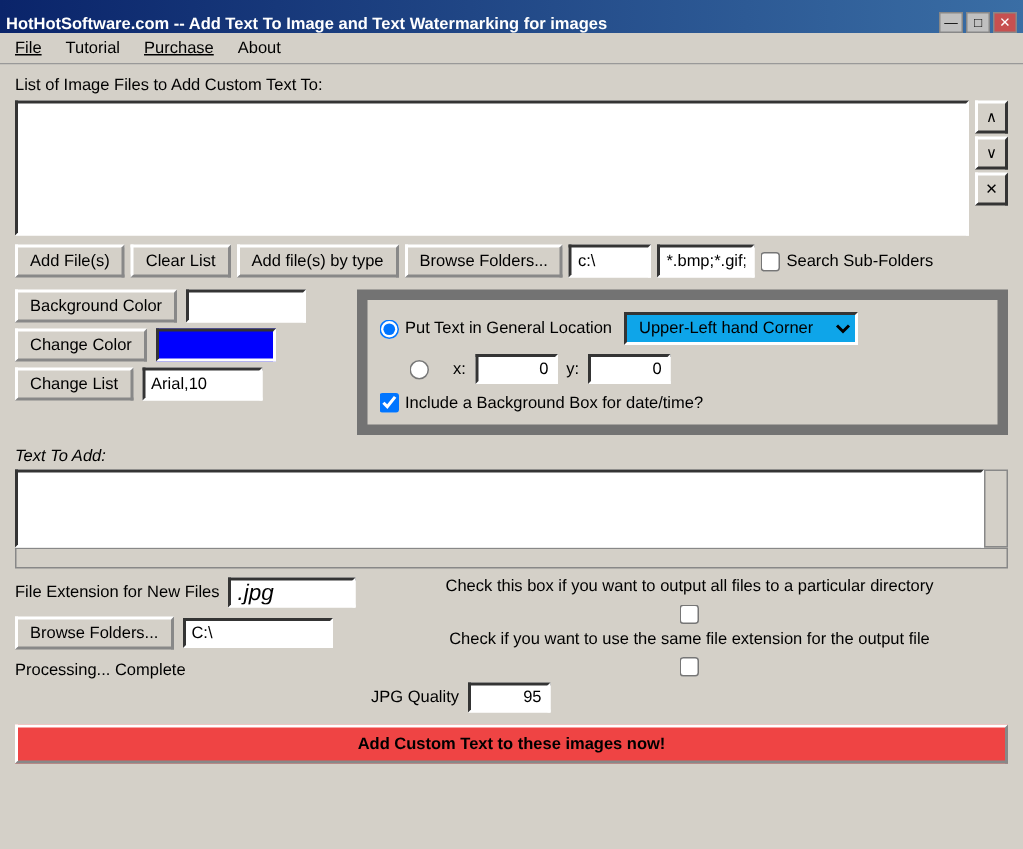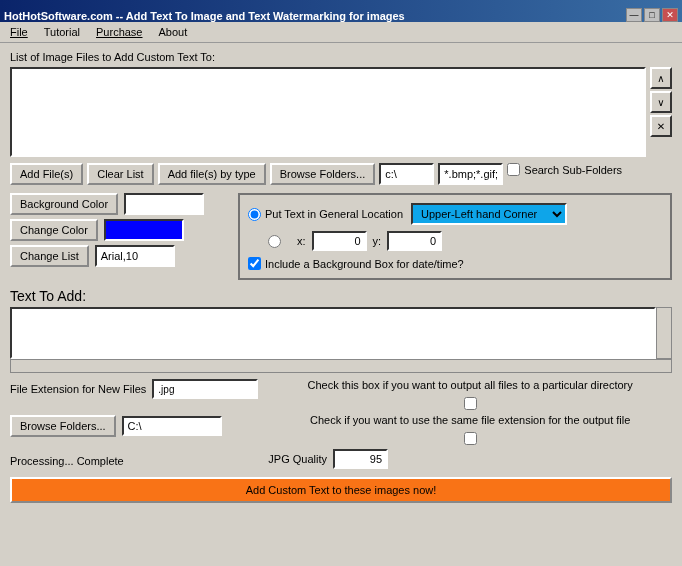--- a/index.html
+++ b/index.html
@@ -94,21 +94,21 @@
       border-color: #fff #888 #888 #fff;
       display: flex;
       align-items: center;
       justify-content: center;
       cursor: pointer;
       font-size: 10px;
     }
 
     .toolbar-row {
       display: flex;
-      align-items: flex-start;
+      align-items: center;
       gap: 4px;
       margin-bottom: 8px;
     }
     .win-btn {
       background: #d4d0c8;
       border: 2px solid;
       border-color: #fff #888 #888 #fff;
       padding: 3px 8px;
       font-size: 11px;
       cursor: pointer;
@@ -163,21 +163,21 @@
       width: 80px;
       height: 22px;
       border: 2px inset #999;
       border-color: #888 #fff #fff #888;
     }
     .color-swatch.blue { background: #0000ff; }
     .color-swatch.white { background: #ffffff; }
 
     .right-controls {
       flex: 1;
-      border: 2px solid #737373;
+      border: 7px solid #737373;
       background: #d4d0c8;
       padding: 8px;
       display: flex;
       flex-direction: column;
       gap: 6px;
     }
     .radio-row {
       display: flex;
       align-items: center;
       gap: 8px;
@@ -216,53 +216,55 @@
       font-size: 11px;
       height: 22px;
       padding: 1px 4px;
       min-width: 150px;
     }
 
     .text-add-section {
       margin-bottom: 6px;
     }
     .text-add-label {
-      font-size: 14px;
+      font-size: 11px;
       margin-bottom: 3px;
+      font-style: italic;
     }
 
     .bottom-section {
       display: flex;
       gap: 10px;
       align-items: flex-start;
       margin-bottom: 8px;
     }
     .left-bottom {
       display: flex;
       flex-direction: column;
-      gap: 16px;
+      gap: 6px;
       min-width: 220px;
     }
     .ext-row {
       display: flex;
       align-items: center;
       gap: 6px;
     }
     .ext-label {
       font-size: 11px;
       white-space: nowrap;
     }
     .ext-input {
-      width: 106px;
+      width: 85px;
       height: 20px;
       background: white;
       border: 2px inset #999;
       border-color: #888 #fff #fff #888;
-      font-size: 10px;
+      font-size: 15px;
       padding: 1px 4px;
+      font-style: italic;
     }
     .path-browse-input {
       width: 100px;
       height: 20px;
       background: white;
       border: 2px inset #999;
       border-color: #888 #fff #fff #888;
       font-size: 11px;
       padding: 1px 4px;
     }
@@ -310,28 +312,29 @@
       font-size: 11px;
       padding: 1px 4px;
       text-align: right;
     }
 
     .add-btn-row {
       margin-top: 4px;
     }
     .add-big-btn {
       width: 100%;
-      background: #f97316;
+      background: #ef4444;
       border: 2px solid;
       border-color: #fff #888 #888 #fff;
       padding: 5px;
       font-size: 11px;
       cursor: pointer;
       text-align: center;
       color: #000;
+      font-weight: bold;
     }
     .text-area-with-scroll {
       width: calc(100% - 16px);
       height: 52px;
       background: white;
       border: 2px inset #999;
       border-color: #888 #fff #fff #888;
       font-size: 11px;
       resize: none;
       padding: 2px;

